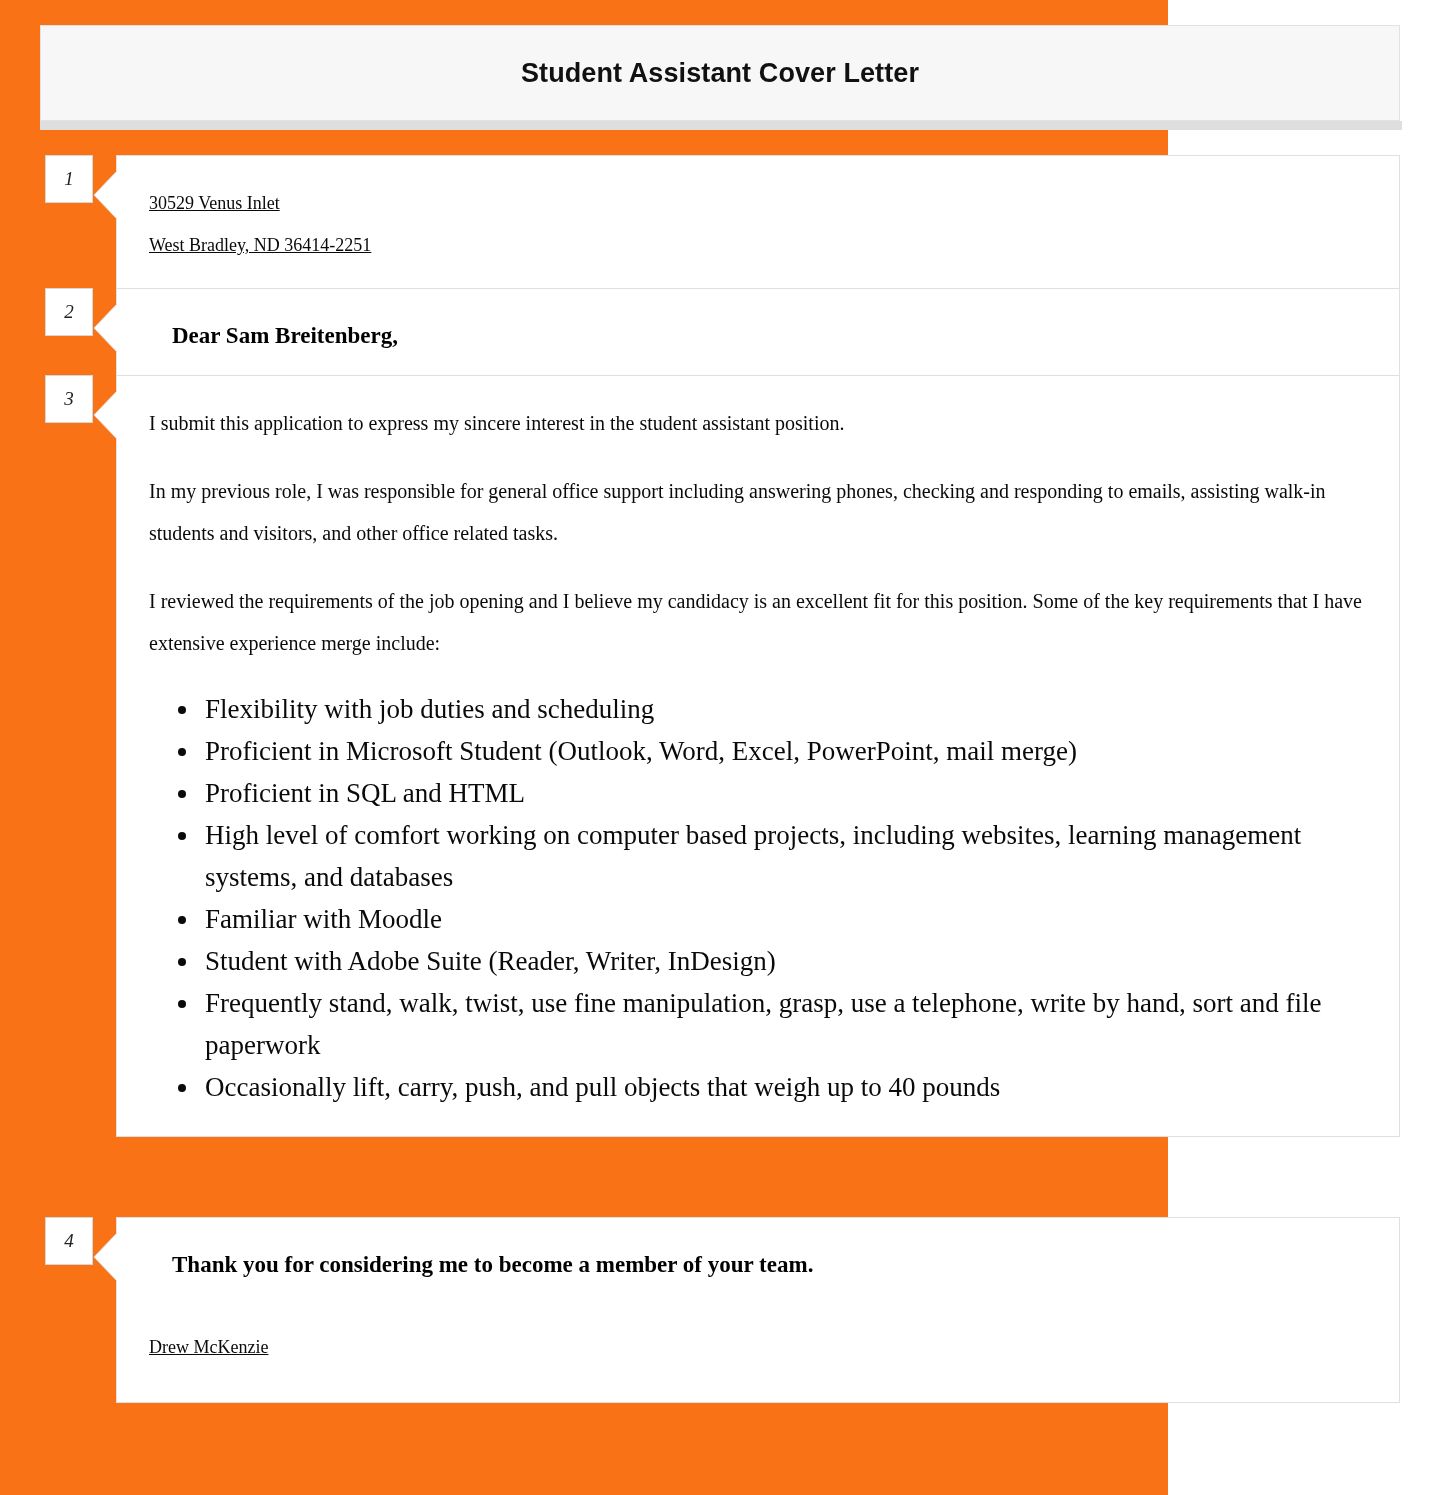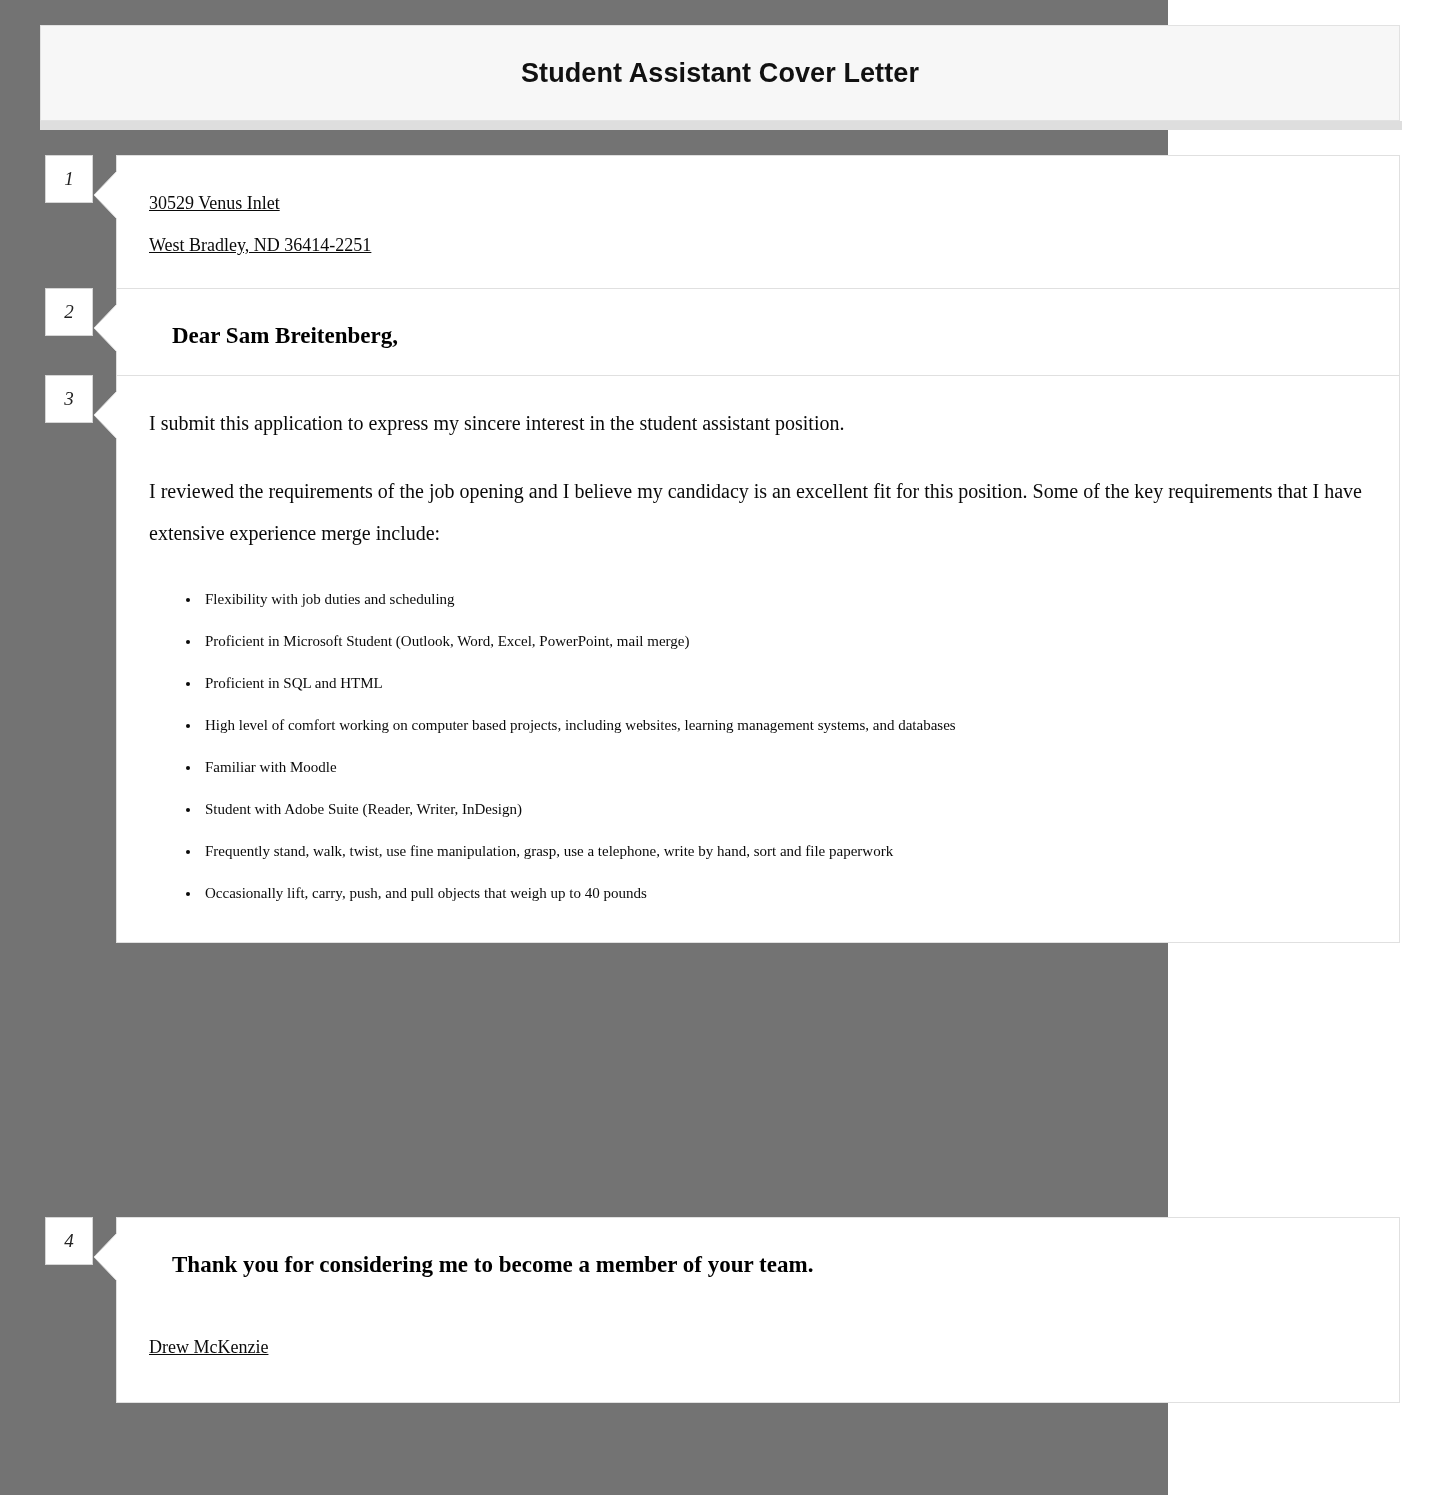--- a/index.html
+++ b/index.html
@@ -12,21 +12,21 @@
   body {
     font-family: "Liberation Serif", "DejaVu Serif", serif;
     color: #000000;
     -webkit-font-smoothing: antialiased;
   }
 
   .page {
     position: relative;
     width: 1168px;
     min-height: 1495px;
-    background: #737373;
+    background: #f97316;
     padding: 0;
   }
 
   
   .doc-header {
     position: absolute;
     left: 40px;
     top: 25px;
     width: 1360px;
     height: 96px;
@@ -125,21 +125,21 @@
     margin-left: 23px;
   }
 
   .bullets {
     margin-top: 24px;
     padding-left: 52px;
     list-style: disc;
   }
 
   .bullets li {
-    font-size: 15px;
+    font-size: 27px;
     line-height: 42px;
     color: #0a0a0a;
     padding-left: 4px;
   }
 
   .closing-sincerely { margin-top: 40px; }
   .closing-name { margin-top: 40px; }
 </style>
 </head>
 <body>
@@ -181,20 +181,21 @@
   <div class="section" id="sec-3" style="top:375px;">
     <div class="num-box">3</div>
     <div class="content-box">
       <div class="notch">
         <svg width="26" height="50" viewBox="0 0 26 50">
           <polygon points="25,0 1,25 25,50" fill="#ffffff" stroke="#e0e0e0" stroke-width="1"></polygon>
           <line x1="25" y1="0" x2="25" y2="50" stroke="#ffffff" stroke-width="2"></line>
         </svg>
       </div>
       <p class="letter-para">I submit this application to express my sincere interest in the student assistant position.</p>
+      <p class="letter-para">In my previous role, I was responsible for general office support including answering phones, checking and responding to emails, assisting walk-in students and visitors, and other office related tasks.</p>
       <p class="letter-para">I reviewed the requirements of the job opening and I believe my candidacy is an excellent fit for this position. Some of the key requirements that I have extensive experience merge include:</p>
       <ul class="bullets">
         <li>Flexibility with job duties and scheduling</li>
         <li>Proficient in Microsoft Student (Outlook, Word, Excel, PowerPoint, mail merge)</li>
         <li>Proficient in SQL and HTML</li>
         <li>High level of comfort working on computer based projects, including websites, learning management systems, and databases</li>
         <li>Familiar with Moodle</li>
         <li>Student with Adobe Suite (Reader, Writer, InDesign)</li>
         <li>Frequently stand, walk, twist, use fine manipulation, grasp, use a telephone, write by hand, sort and file paperwork</li>
         <li>Occasionally lift, carry, push, and pull objects that weigh up to 40 pounds</li>

